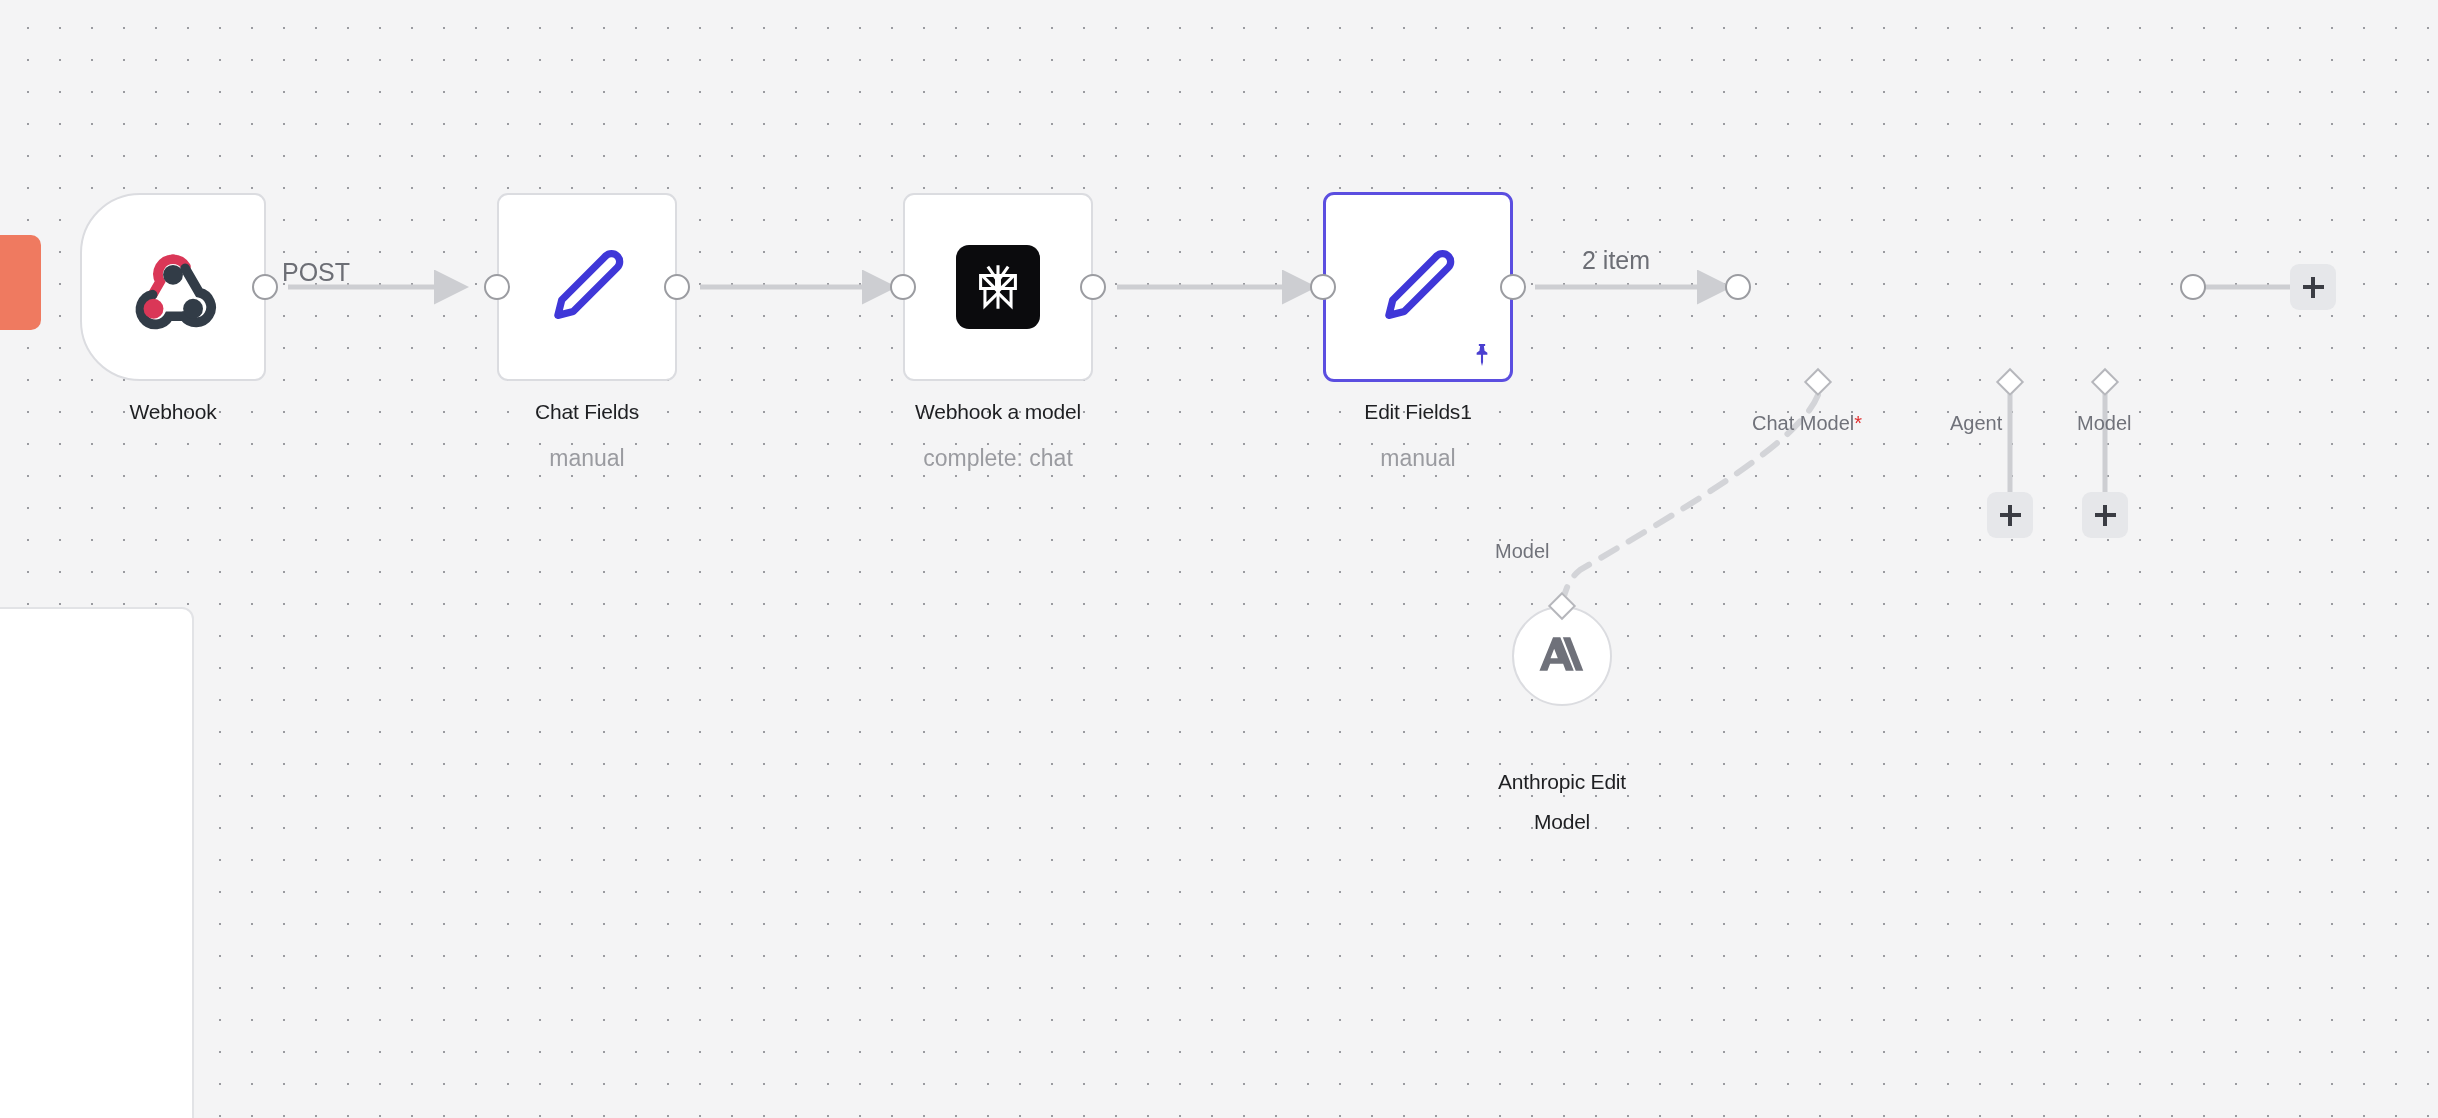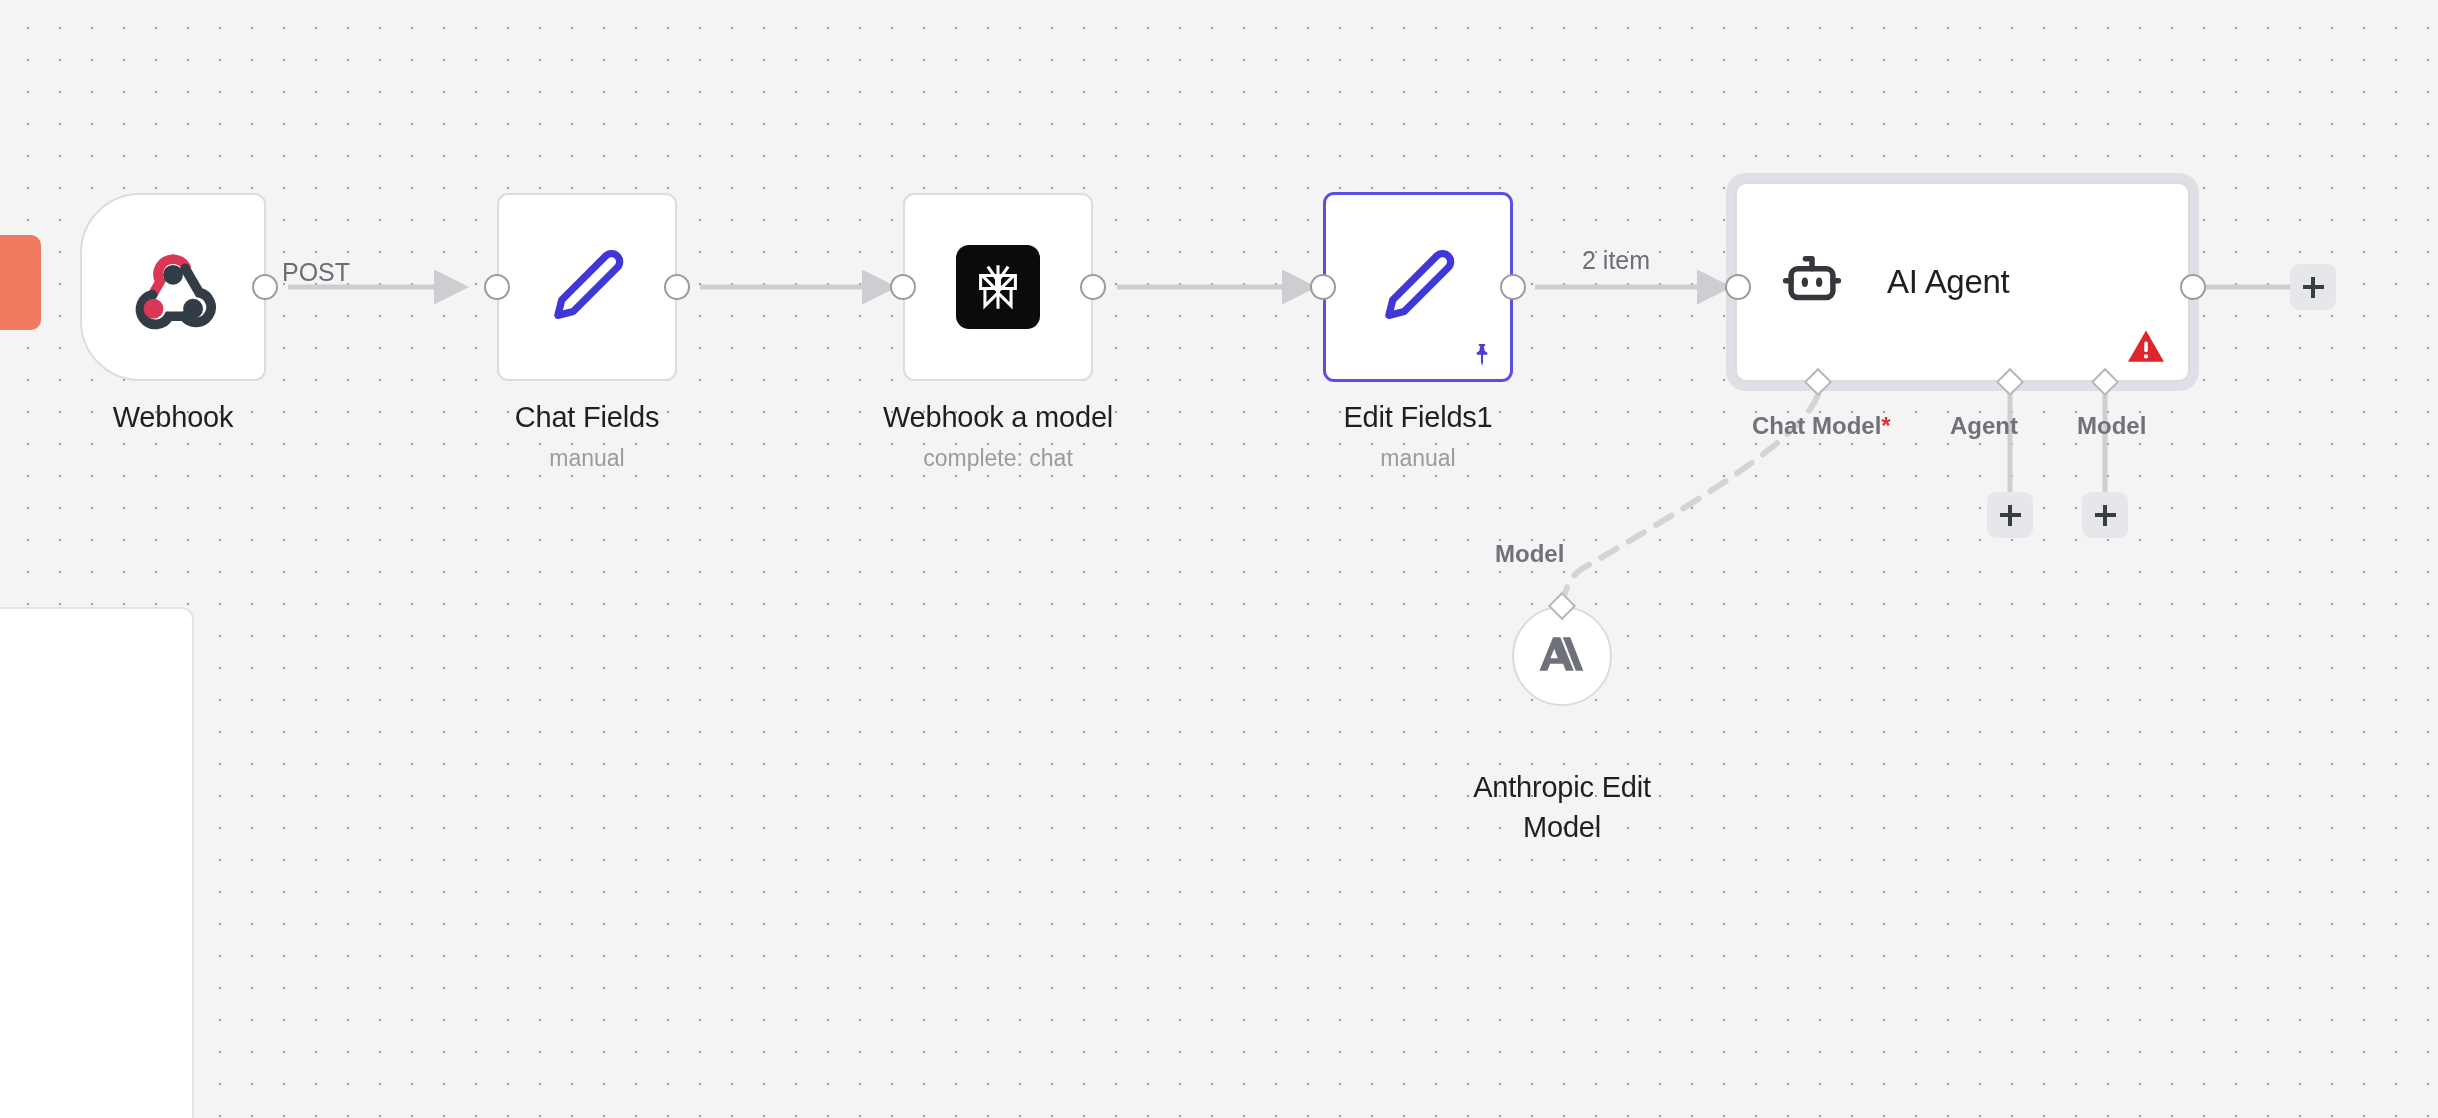--- a/index.html
+++ b/index.html
@@ -47,21 +47,21 @@
   .node.agent {
     border-radius: 11px;
     box-shadow: 0 0 0 9px #dfe0e5;
     justify-content: flex-start;
   }
 
   .node-label {
     position: absolute;
     text-align: center;
     color: #1e1f22;
-    font-size: 29px;
+    font-size: 21px;
     font-weight: 400;
     line-height: 1.18;
     letter-spacing: -0.2px;
     white-space: nowrap;
   }
   .node-sublabel {
     position: absolute;
     text-align: center;
     color: #9a9ba0;
     font-size: 23px;
@@ -91,23 +91,22 @@
 
   
   .edge-label {
     position: absolute;
     font-size: 25px;
     color: #6c6e75;
     white-space: nowrap;
     z-index: 5;
   }
   .edge-label.small {
-    font-size: 24px;
+    font-size: 20px;
     color: #70727a;
-    font-weight: bold;
   }
   .req-star { color: #e02f2f; }
 
   
   .plus-btn {
     position: absolute;
     width: 46px;
     height: 46px;
     background: #e6e7ea;
     border-radius: 9px;
@@ -292,40 +291,20 @@
           <path d="M9.3 2.5h5.4v1.7h-1.1l.6 4.2 2.4 1.6v1.8H12.9v6.3l-.9 3.4-.9-3.4v-6.3H7.4v-1.8l2.4-1.6.6-4.2H9.3z"></path>
         </svg>
       </span>
     </div>
     <div class="node-label" style="left:1298px; top:400px; width:240px;">Edit Fields1</div>
     <div class="node-sublabel" style="left:1298px; top:445px; width:240px; text-align:center;">manual</div>
     <div class="endpoint" style="left:1310px; top:274px;"></div>
     <div class="endpoint" style="left:1500px; top:274px;"></div>
     <div class="edge-label" style="left:1582px; top:246px;">2 item</div>
 
-    <div class="node agent" style="left:1735px; top:182px; width:455px; height:200px;">
-      <span class="icon-agent" style="margin-left:42px;">
-        <svg viewBox="0 0 24 24" width="66" height="66" fill="none" stroke="#35373d" stroke-width="2" stroke-linecap="round" stroke-linejoin="round">
-          <rect x="4.4" y="8.3" width="15.2" height="10.4" rx="2.4"></rect>
-          <path d="M12 8.3V4.6H9.6"></path>
-          <path d="M4.4 12.6H2.4"></path>
-          <path d="M19.6 12.6h2"></path>
-          <ellipse cx="9.4" cy="13.2" rx="1.15" ry="1.75" fill="#35373d" stroke="none"></ellipse>
-          <ellipse cx="14.6" cy="13.2" rx="1.15" ry="1.75" fill="#35373d" stroke="none"></ellipse>
-        </svg>
-      </span>
-      <span class="agent-title">AI Agent</span>
-      <span class="warn-icon">
-        <svg viewBox="0 0 24 22" width="40" height="36">
-          <path d="M12 1.6 23 20.6H1z" fill="#e0242c"></path>
-          <rect x="10.9" y="8.2" width="2.2" height="6.6" rx="1.1" fill="#fff"></rect>
-          <circle cx="12" cy="17.4" r="1.3" fill="#fff"></circle>
-        </svg>
-      </span>
-    </div>
     <div class="endpoint" style="left:1725px; top:274px;"></div>
     <div class="endpoint" style="left:2180px; top:274px;"></div>
     <div class="plus-btn" style="left:2290px; top:264px;"></div>
 
     <div class="diamond" style="left:1808px; top:372px;"></div>
     <div class="edge-label small" style="left:1752px; top:412px;"><span>Chat Model</span><span class="req-star">*</span></div>
 
     <div class="diamond" style="left:2000px; top:372px;"></div>
     <div class="edge-label small" style="left:1950px; top:412px;">Agent</div>
     <div class="plus-btn" style="left:1987px; top:492px;"></div>

